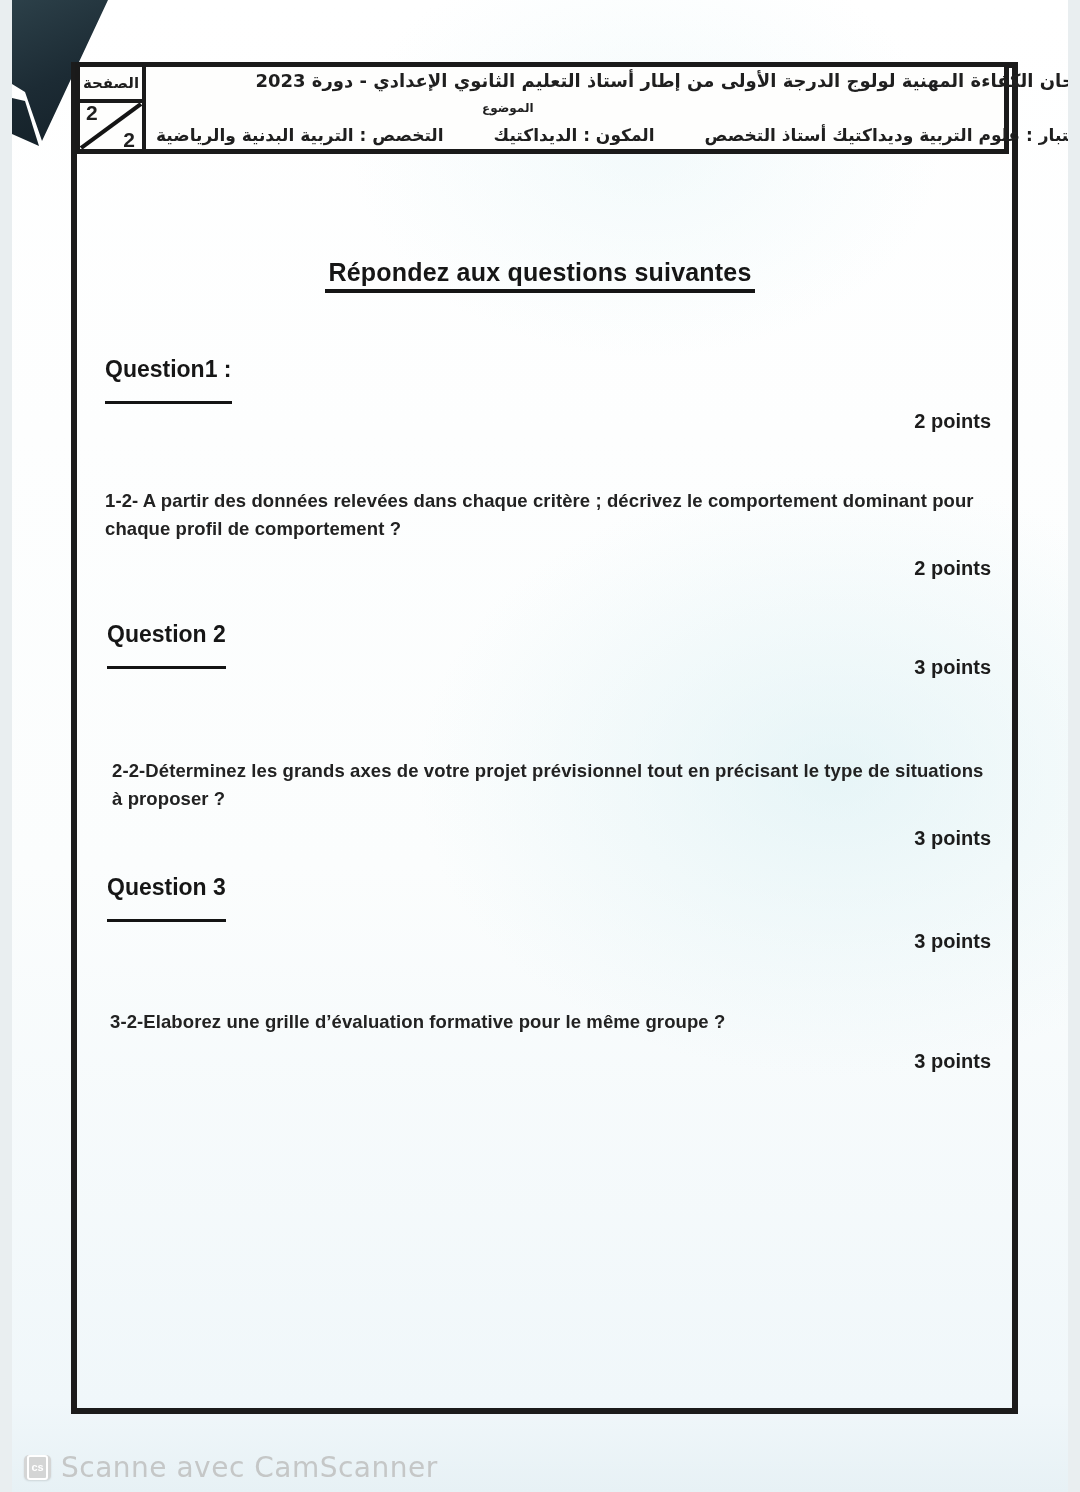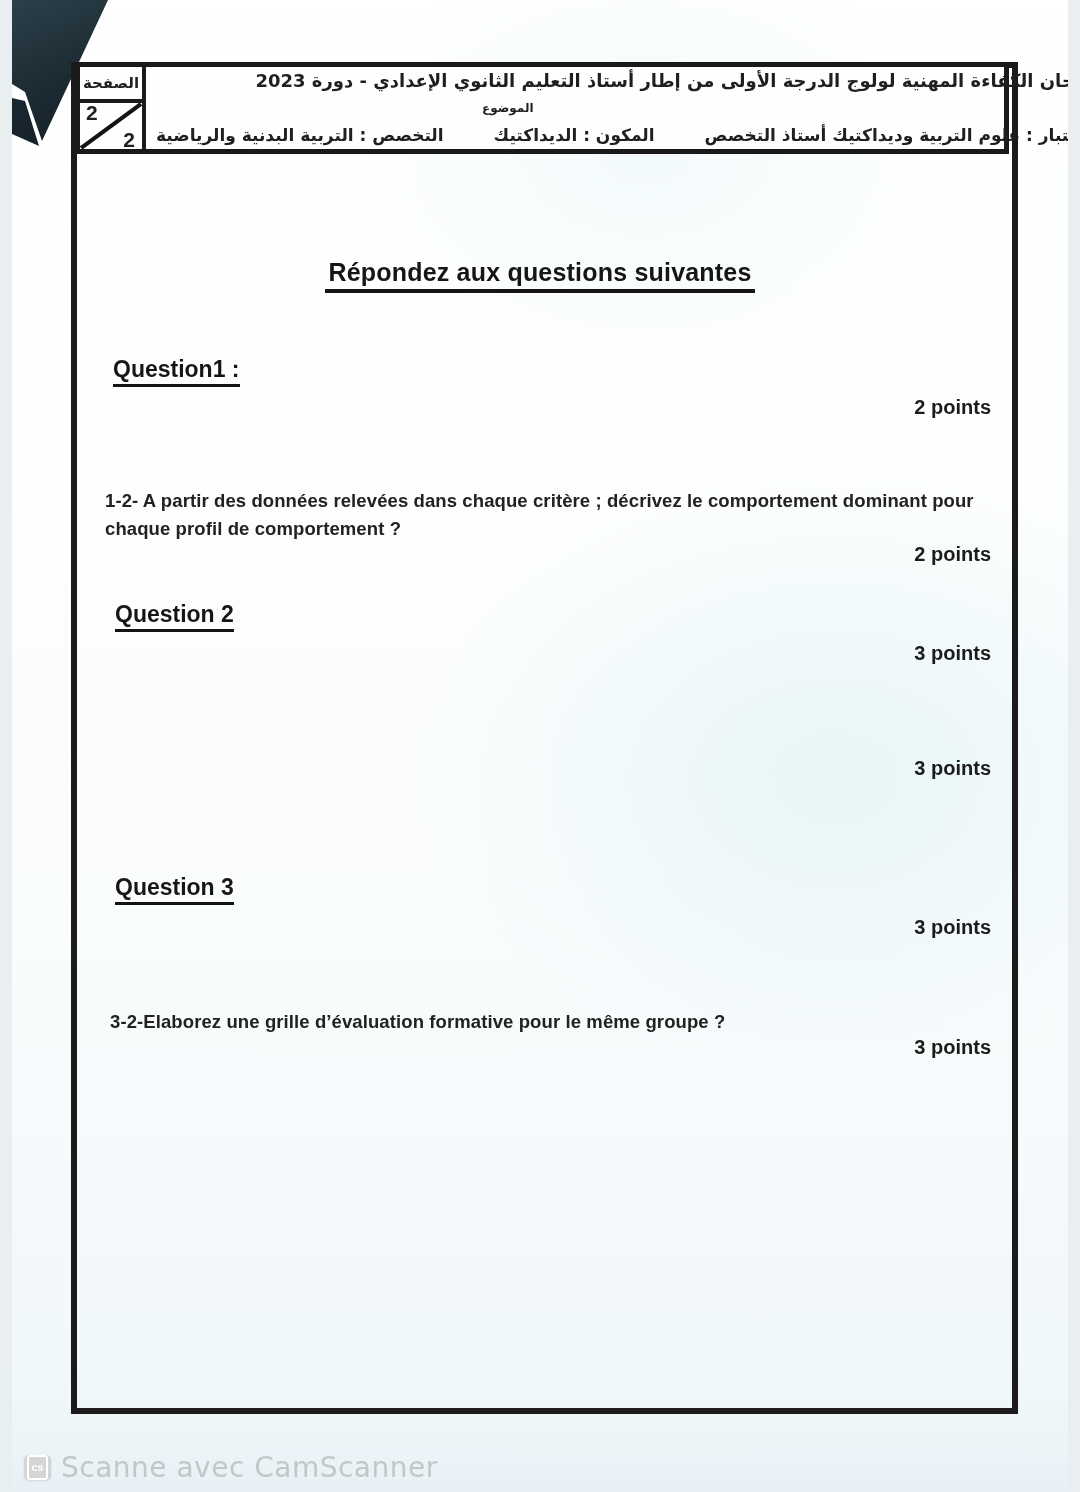--- a/index.html
+++ b/index.html
@@ -85,30 +85,30 @@
   .doc-title-wrap { position: absolute; left: 0; top: 258px; width: 100%; text-align: center; }
   .doc-title {
     display: inline-block;
     font-size: 25px; font-weight: bold; letter-spacing: 0.2px;
     border-bottom: 4px solid #151515; padding: 0 3px 2px 3px;
     color: #161616;
   }
   .q-heading {
     position: absolute;
     font-size: 23px; font-weight: bold; color: #161616;
-    border-bottom: 3px solid #141414; padding-bottom: 1px; margin-left: 8px;
+    border-bottom: 3px solid #141414; padding-bottom: 18px;
   }
   .q-item { position: absolute; }
   .item-text {
     font-size: 18.5px; line-height: 28px; font-weight: bold;
     color: #222; letter-spacing: 0.1px;
   }
   .item-points {
     text-align: right; font-size: 20px; font-weight: bold;
-    color: #1c1c1c; margin-top: 0;
+    color: #1c1c1c; margin-top: 14px;
   }
 
   
   .scan-footer {
     position: absolute; left: 12px; bottom: 8px;
     display: flex; align-items: center; gap: 10px;
   }
   .cs-badge {
     width: 27px; height: 25px; border-radius: 5px;
     background: #d4d5d5;
@@ -165,27 +165,28 @@
 
   <div class="q-item" style="left:93px; top:396px; width:886px;">
     <div class="item-points">2 points</div>
   </div>
 
   <div class="q-item" style="left:93px; top:487px; width:886px;">
     <div class="item-text">1-2- A partir des données relevées dans chaque critère ; décrivez le comportement dominant pour chaque profil de comportement ?</div>
     <div class="item-points">2 points</div>
   </div>
 
-  <div class="q-heading" style="left:95px; top:601px;">Question 2</div>
+  <div class="q-heading" style="left:95px; top:621px;">Question 2</div>
 
   <div class="q-item" style="left:95px; top:642px; width:884px;">
     <div class="item-points">3 points</div>
   </div>
 
   <div class="q-item" style="left:100px; top:757px; width:879px;">
+    <div class="item-text">2-2-Déterminez les grands axes de votre projet prévisionnel tout en précisant le type de situations à proposer ?</div>
     <div class="item-points">3 points</div>
   </div>
 
   <div class="q-heading" style="left:95px; top:874px;">Question 3</div>
 
   <div class="q-item" style="left:100px; top:916px; width:879px;">
     <div class="item-points">3 points</div>
   </div>
 
   <div class="q-item" style="left:98px; top:1008px; width:881px;">

